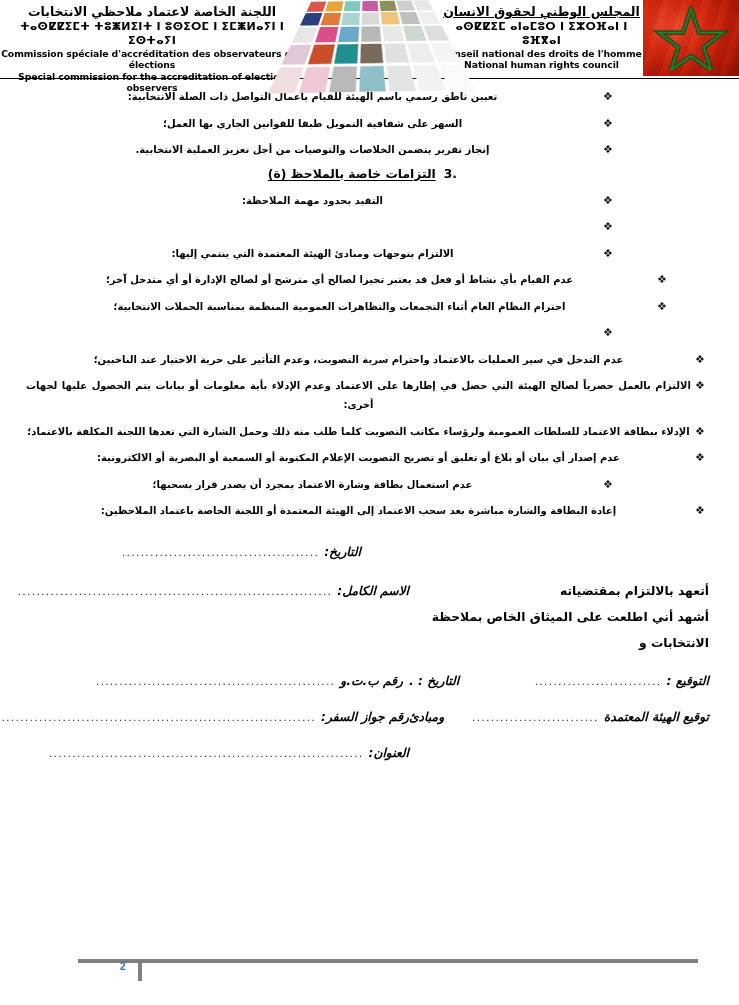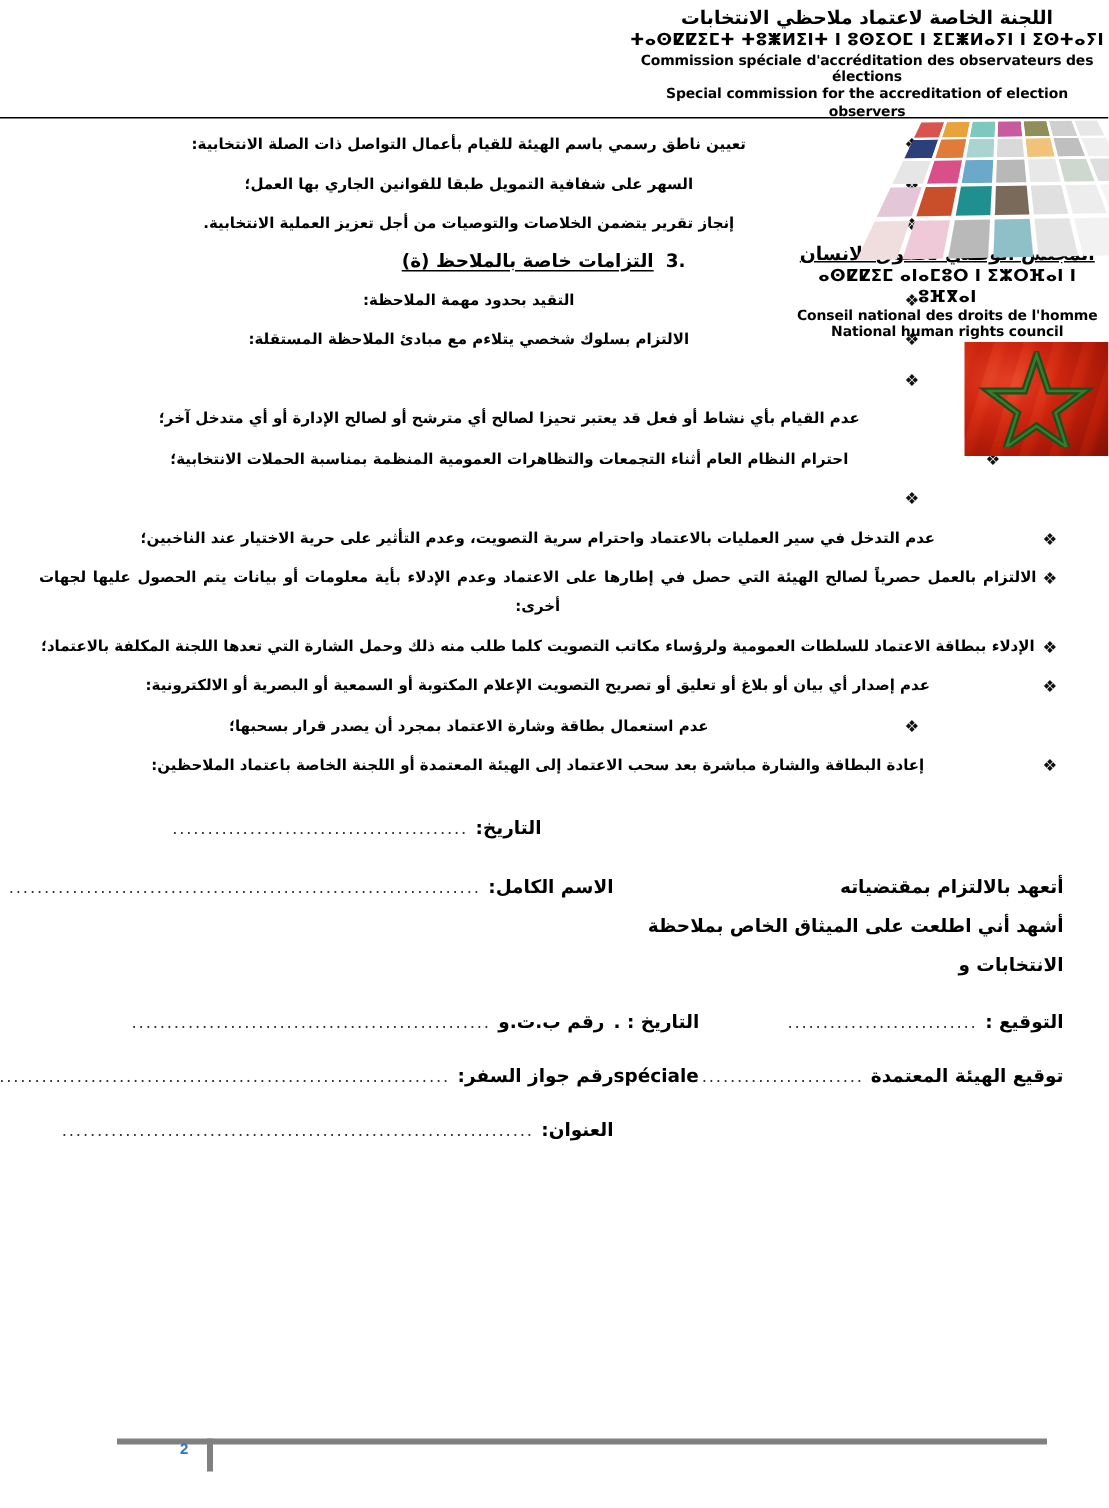--- a/index.html
+++ b/index.html
@@ -15,23 +15,22 @@
     color: #000000;
     overflow: hidden;
   }
 
   
   .page-header {
     position: relative;
     width: 739px;
     height: 78px;
     display: flex;
-    align-items: flex-end;
+    align-items: flex-start;
     justify-content: space-between;
-    flex-direction: column;
   }
   .header-block {
     padding-top: 4px;
     text-align: center;
     line-height: 1.22;
   }
   .header-left  { width: 322px; }
   .header-right { width: 215px; padding-left: 4px; }
 
   .hdr-ar {
@@ -189,21 +188,21 @@
   .field {
     display: flex;
     direction: rtl;
     align-items: baseline;
     justify-content: flex-start;
     font-size: 12.3px;
     font-weight: 700;
     line-height: 20px;
     white-space: nowrap;
   }
-  .field .flabel { flex: 0 0 auto; }
+  .field .flabel { flex: 0 0 auto; font-style: italic; }
   .field .fdots {
     flex: 1 1 auto;
     overflow: hidden;
     font-weight: 400;
     letter-spacing: 1.2px;
     font-size: 11px;
     color: #333;
     margin-right: 5px;
     direction: rtl;
   }
@@ -343,24 +342,24 @@
     <span class="htext">التزامات خاصة بالملاحظ (ة)</span>
   </div>
 
   <div id="bulletsObl">
       <div class="bullet-item short pad-right">
         <span class="marker">❖</span>
         <span class="btext">التقيد بحدود مهمة الملاحظة:</span>
       </div>
       <div class="bullet-item short pad-right">
         <span class="marker">❖</span>
-        <span class="btext">الالتزام بسلوك شخصي يتلاءم مع مبادئ الملاحظة المستقلة:</span>
-      </div>
-      <div class="bullet-item short pad-right">
-        <span class="marker">❖</span>
+      </div>
+      <div class="bullet-item short pad-right">
+        <span class="marker">❖</span>
+        <span class="btext">الالتزام بتوجهات ومبادئ الهيئة المعتمدة التي ينتمي إليها:</span>
       </div>
       <div class="bullet-item wide pad-right2">
         <span class="marker">❖</span>
         <span class="btext">عدم القيام بأي نشاط أو فعل قد يعتبر تحيزا لصالح أي مترشح أو لصالح الإدارة أو أي متدخل آخر؛</span>
       </div>
       <div class="bullet-item wide pad-right2">
         <span class="marker">❖</span>
         <span class="btext">احترام النظام العام أثناء التجمعات والتظاهرات العمومية المنظمة بمناسبة الحملات الانتخابية؛</span>
       </div>
       <div class="bullet-item short pad-right">
@@ -432,21 +431,21 @@
         <span class="fdots">...................................................</span>
       </div>
     </div>
   </div>
 
   <div class="form-row">
     <div class="form-col-right">
       <div class="field">
         <span class="flabel">توقيع الهيئة المعتمدة</span>
         <span class="fdots">...........................</span>
-        <span class="flabel">spéciale</span>
+        <span class="flabel">ومبادئ</span>
       </div>
     </div>
     <div class="form-col-left">
       <div class="field">
         <span class="flabel">رقم جواز السفر:</span>
         <span class="fdots">...................................................................</span>
       </div>
     </div>
   </div>
 

